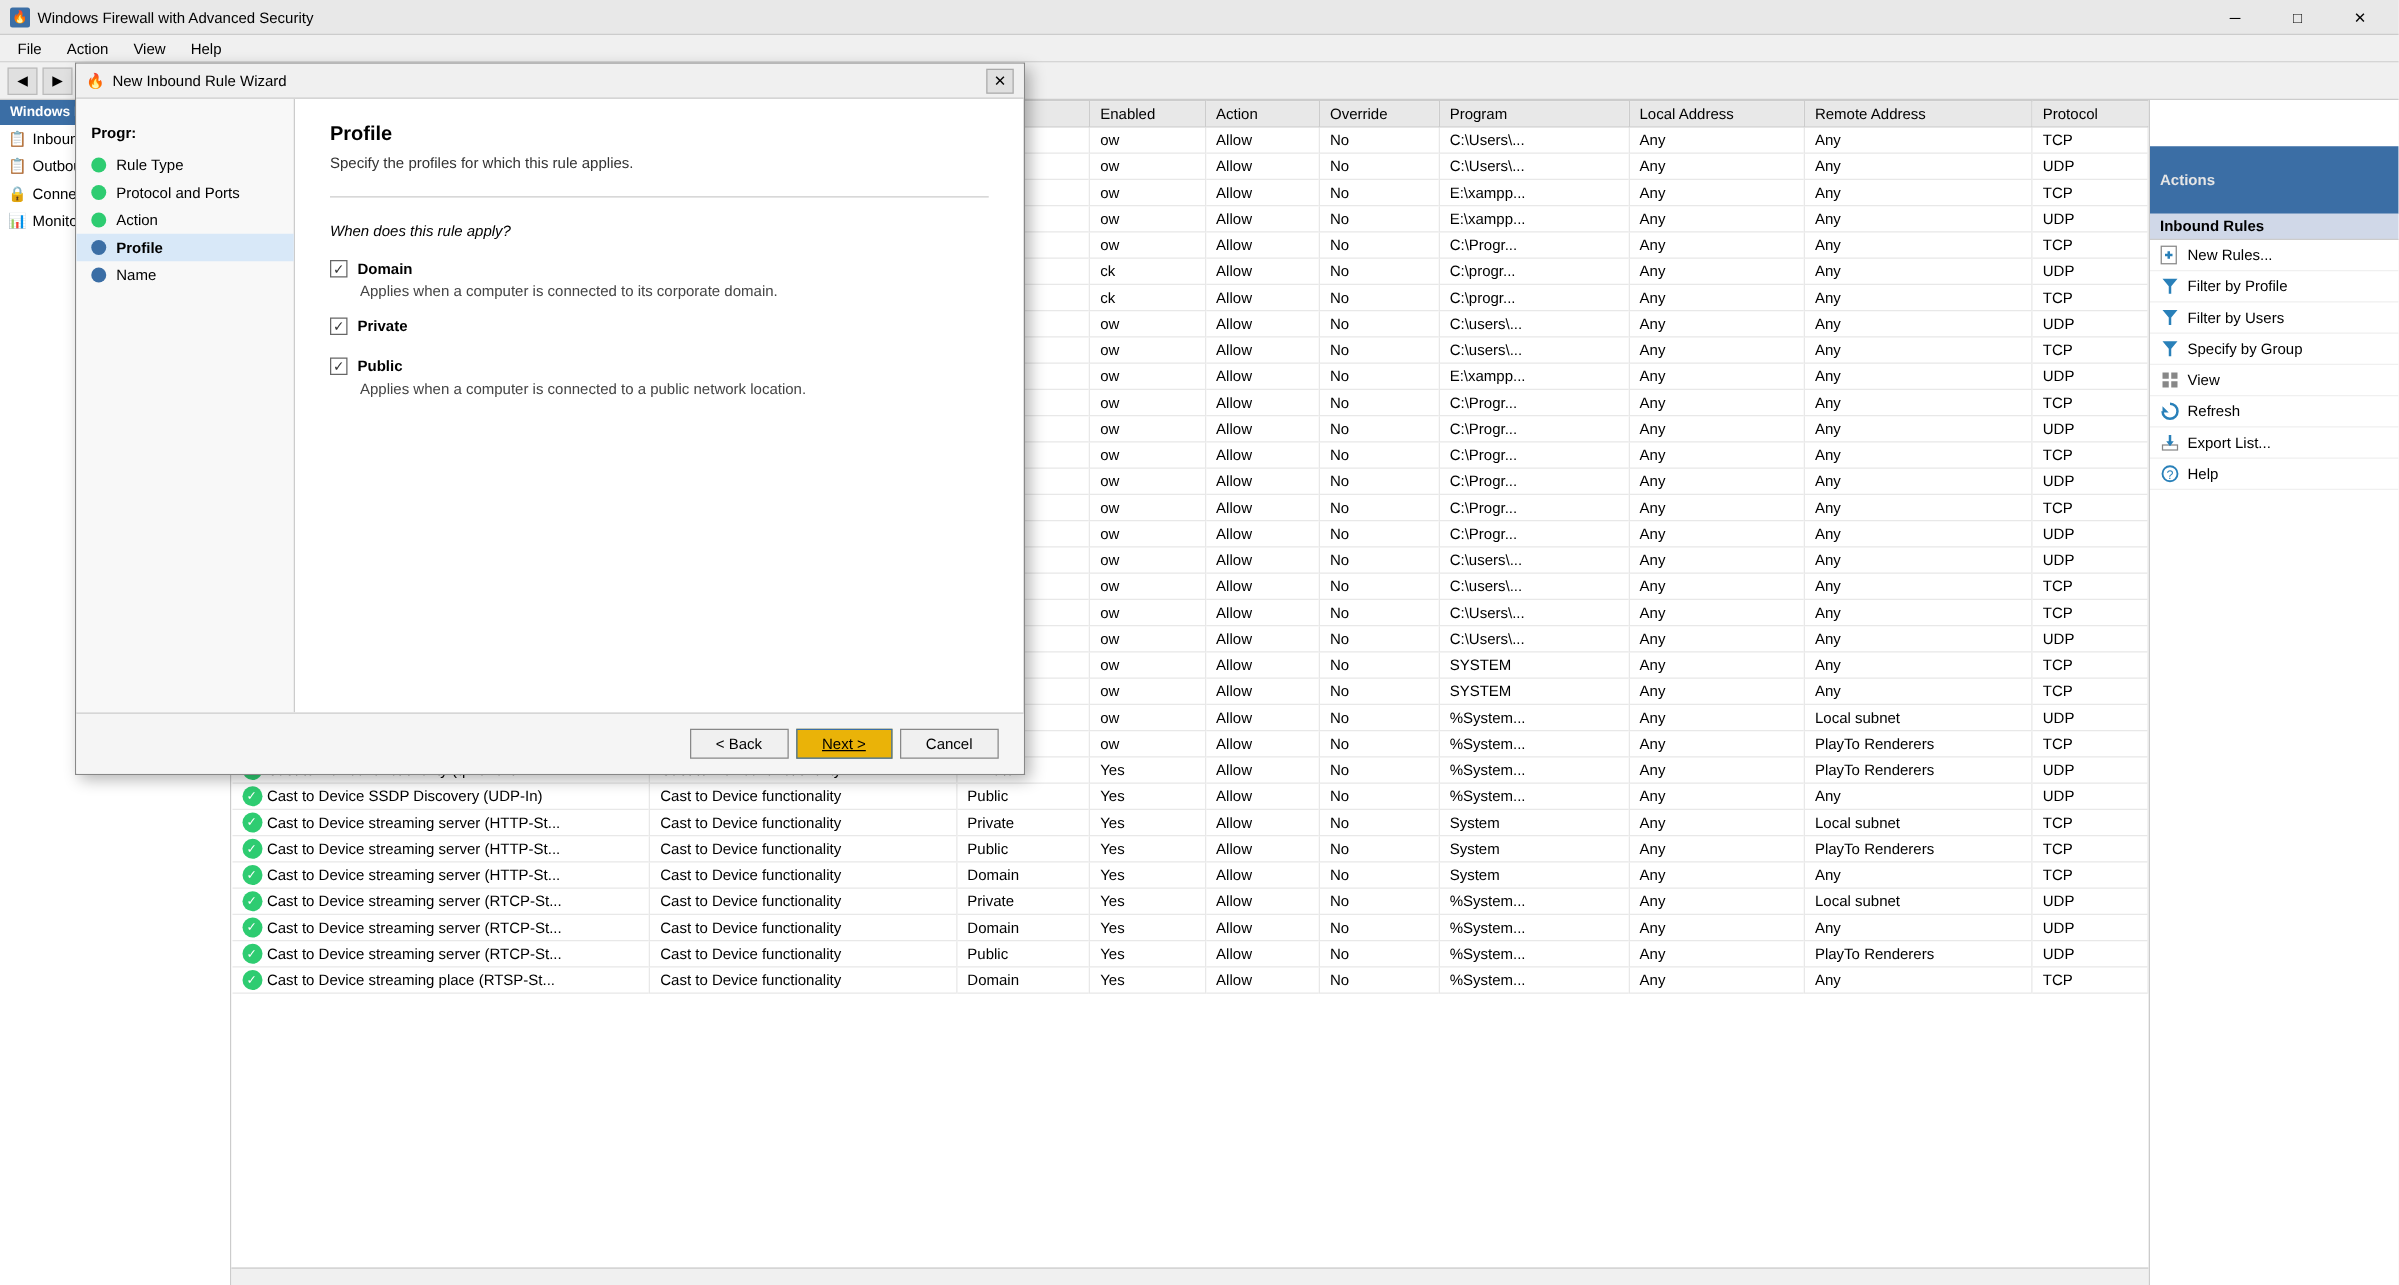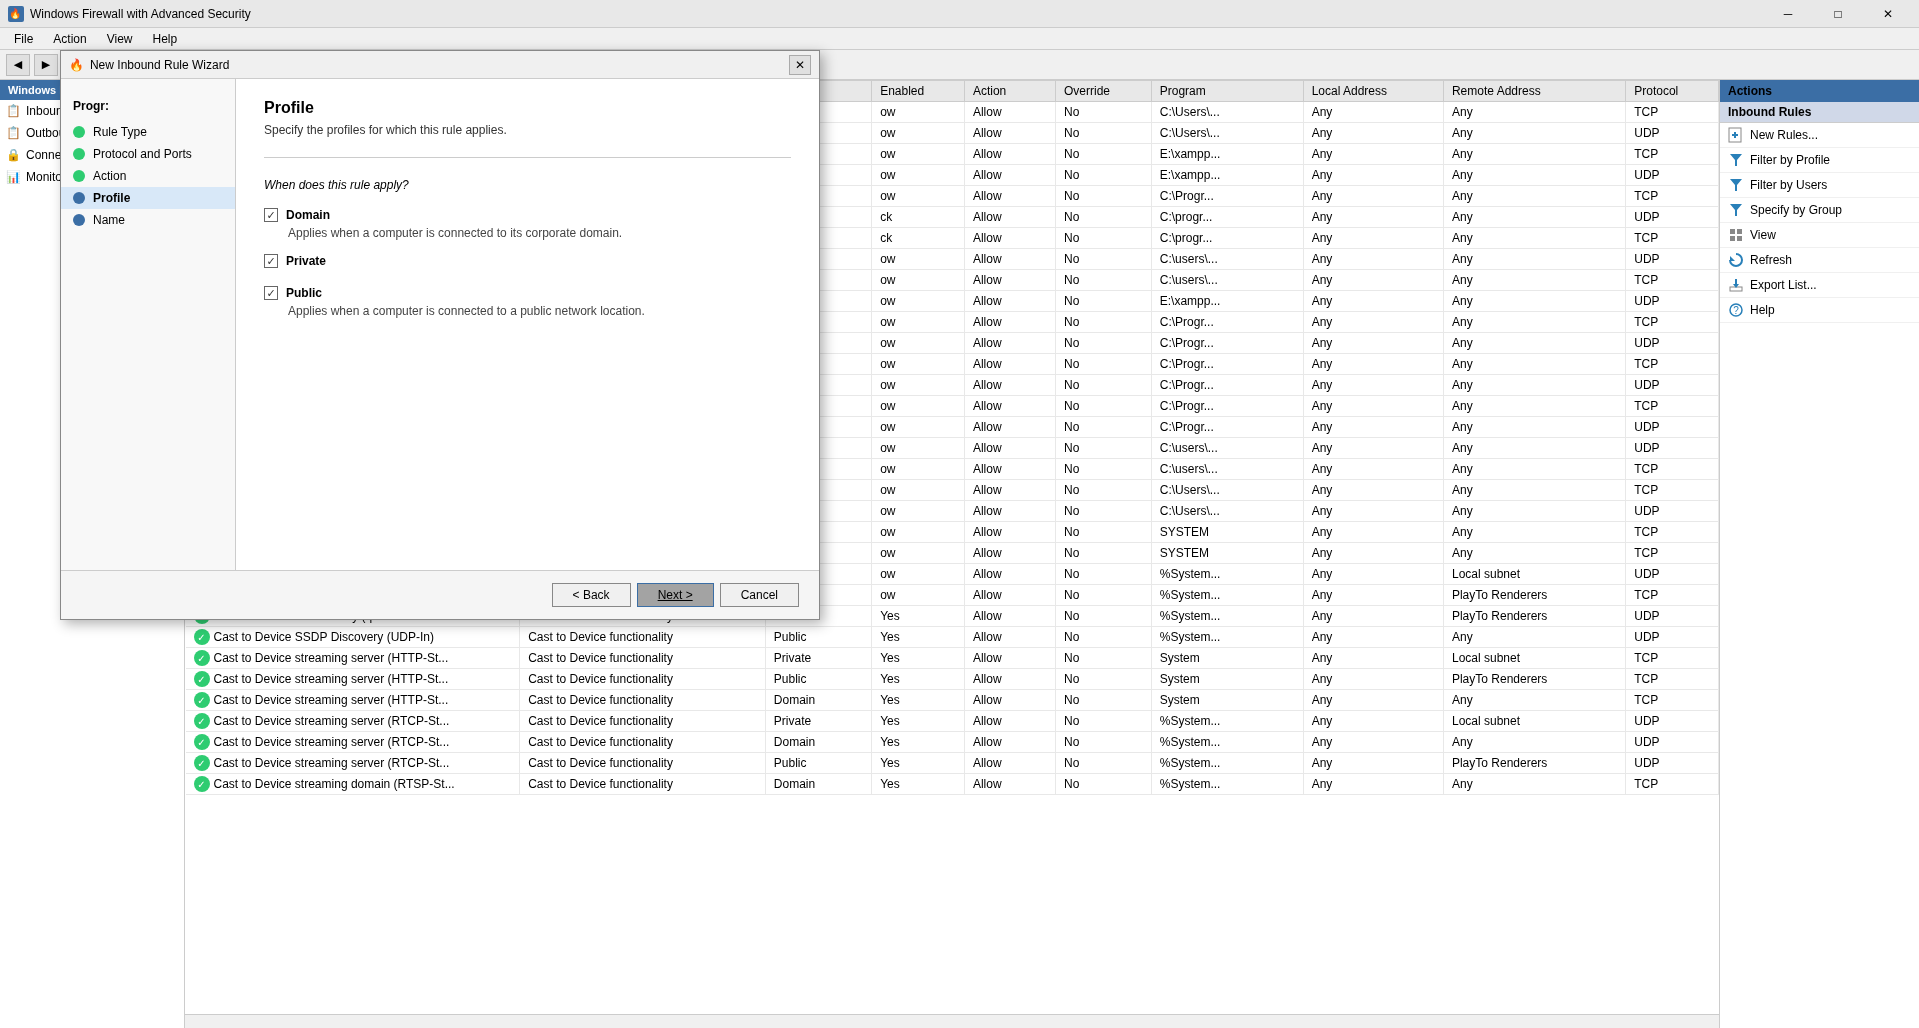--- a/index.html
+++ b/index.html
@@ -196,24 +196,25 @@
     .actions-panel {
       width: 200px;
       background: white;
       border-left: 1px solid #ccc;
       display: flex;
       flex-direction: column;
       overflow-y: auto;
     }
     .actions-header {
       background: #3B6EA5;
-      color: #000000;
-      padding: 4px 8px;
+      color: #e5e5e5;
+      padding: 20px 8px;
       font-size: 12px;
       font-weight: bold;
+      margin-top: 37px;
     }
     .actions-section-header {
       background: #d0d8e8;
       padding: 3px 8px;
       font-size: 12px;
       font-weight: bold;
       border-bottom: 1px solid #ccc;
     }
     .action-item {
       display: flex;
@@ -391,21 +392,21 @@
       background: #f5f5f5;
     }
     .wizard-btn {
       padding: 4px 20px;
       font-size: 12px;
       border: 1px solid #888;
       background: #f0f0f0;
       cursor: pointer;
     }
     .wizard-btn.primary {
-      background: #a3a3a3;
+      background: #eab308;
       border-color: #3B6EA5;
       text-decoration: underline;
     }
   </style>
 </head>
 <body>
 
 <div class="title-bar">
   <div class="title-bar-left">
     <span class="title-bar-icon">🔥</span>
@@ -1015,21 +1016,21 @@
               <td style="min-width: 60px;">No</td>
               <td style="min-width: 100px;">%System...</td>
               <td style="min-width: 80px;">Any</td>
               <td style="min-width: 120px;">PlayTo Renderers</td>
               <td style="min-width: 60px;">UDP</td>
             </tr>
             <tr>
               <td style="min-width: 220px;">
                 <div class="cell-with-icon">
                   <span class="row-icon">✓</span>
-                  <span>Cast to Device streaming domain (RTSP-St...</span>
+                  <span>Cast to Device streaming place (RTSP-St...</span>
                 </div>
               </td>
               <td style="min-width: 160px;">Cast to Device functionality</td>
               <td style="min-width: 70px;">Domain</td>
               <td style="min-width: 50px;">Yes</td>
               <td style="min-width: 60px;">Allow</td>
               <td style="min-width: 60px;">No</td>
               <td style="min-width: 100px;">%System...</td>
               <td style="min-width: 80px;">Any</td>
               <td style="min-width: 120px;">Any</td>

